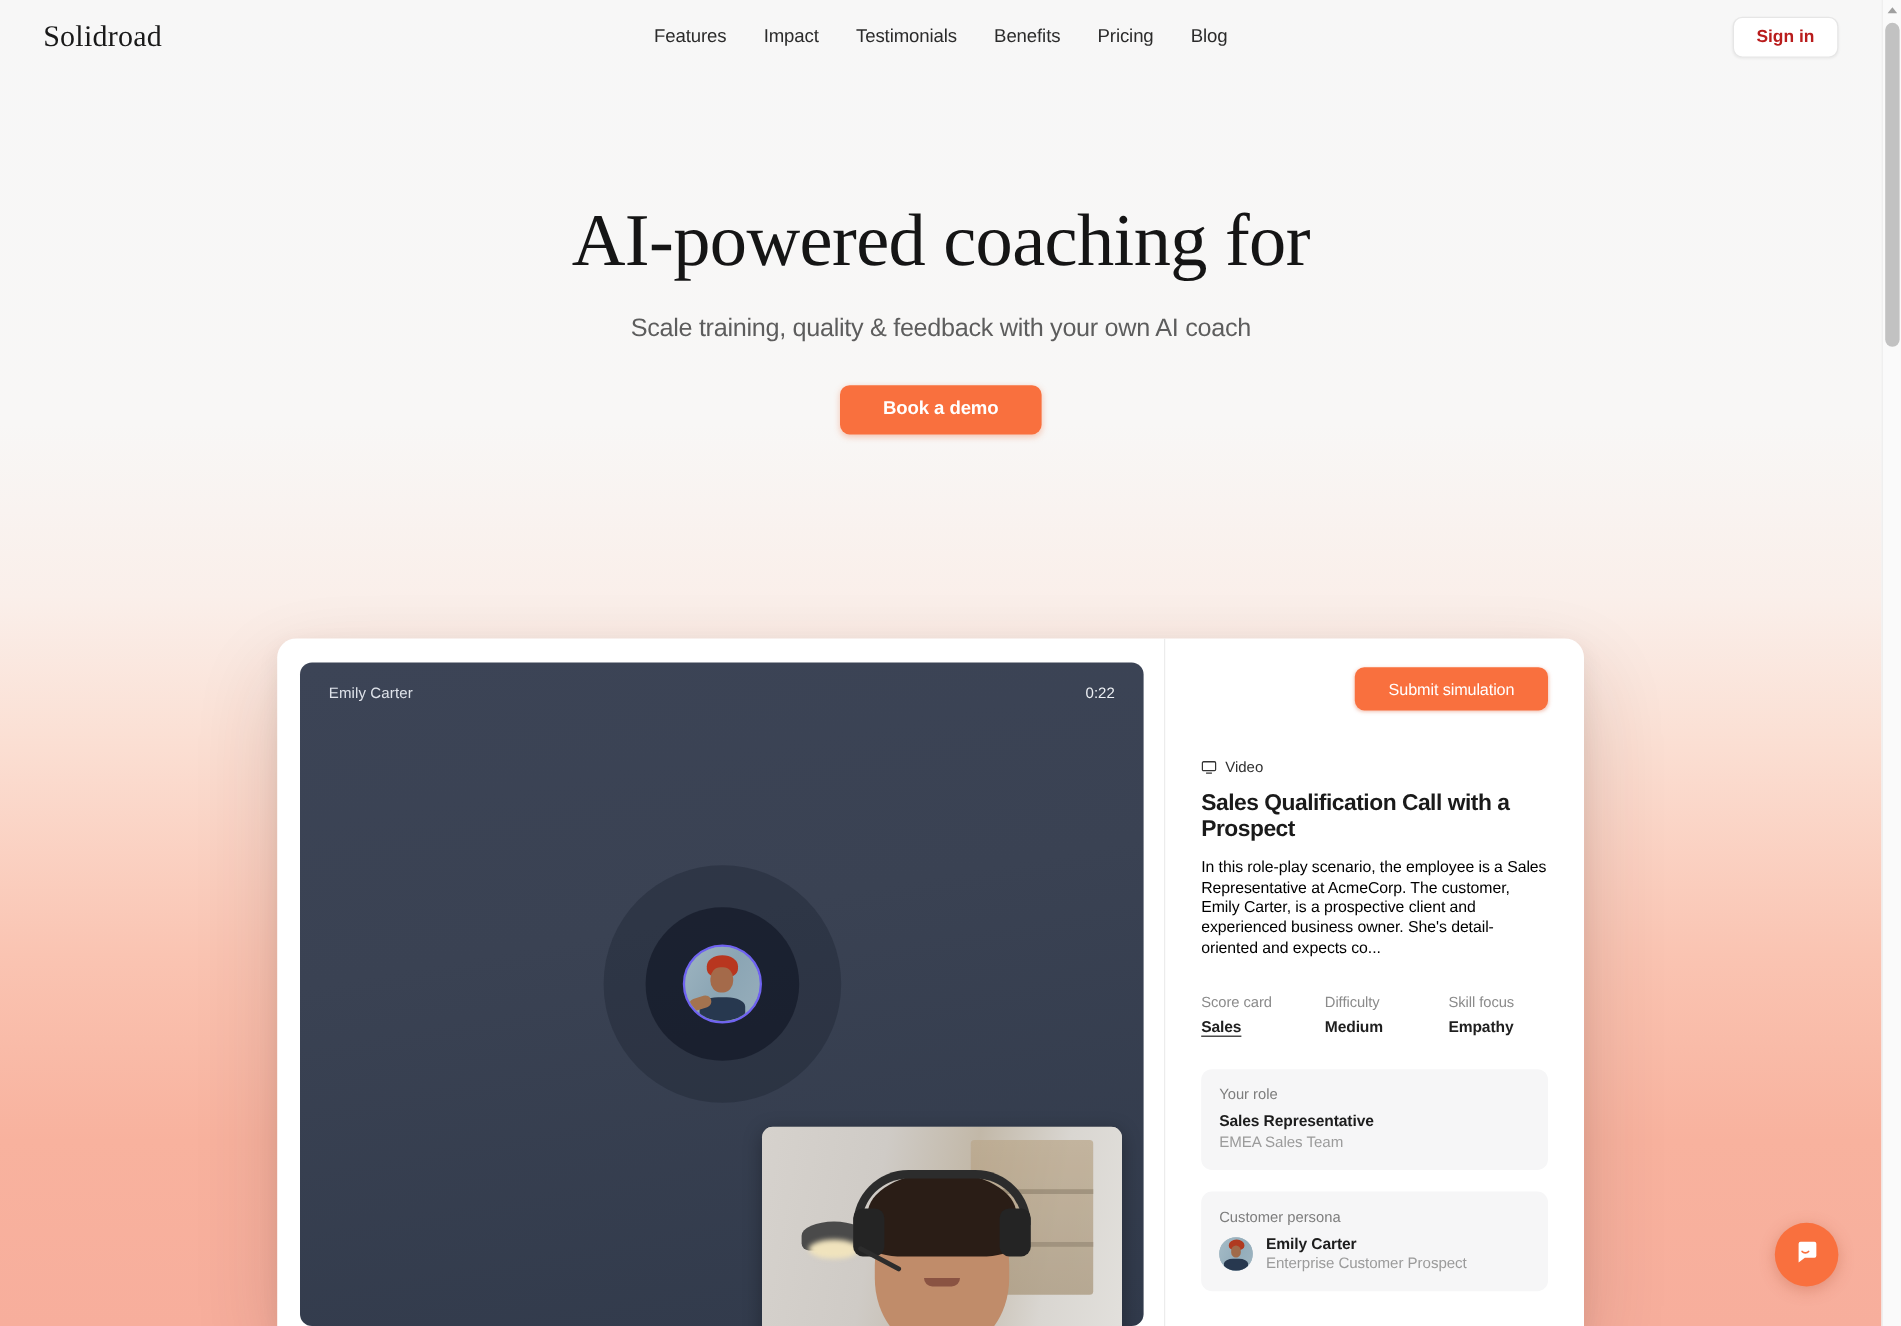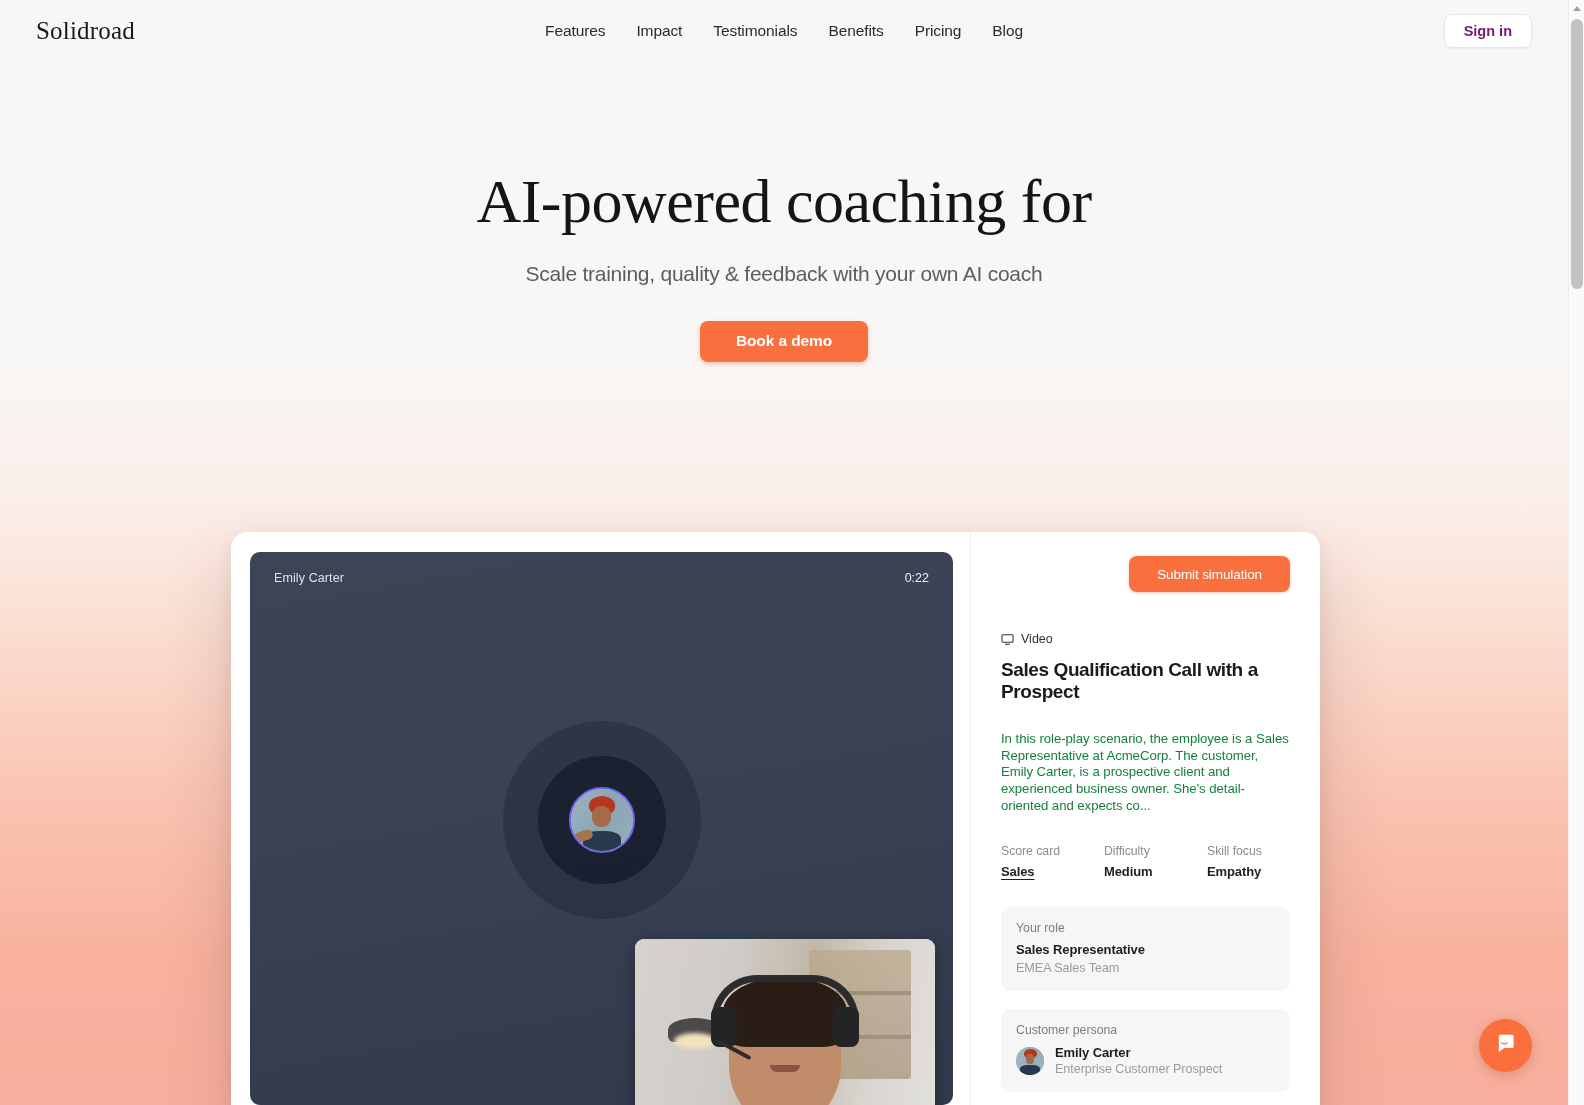--- a/index.html
+++ b/index.html
@@ -51,21 +51,21 @@
   .nav-links a {
     pointer-events:auto;
     font-size:15.5px; color:#2b2b2b; text-decoration:none;
     letter-spacing:-.1px;
   }
   .nav-right { margin-left:auto; }
   .signin {
     display:inline-flex; align-items:center; justify-content:center;
     height:34px; padding:0 19px;
     background:#fff; border:1px solid #e6e6e6; border-radius:8px;
-    font-size:14.5px; font-weight:700; color:#701a75;
+    font-size:14.5px; font-weight:700; color:#b91c1c;
     box-shadow:0 1px 2px rgba(0,0,0,.05);
     cursor:pointer;
   }
 
   
   .hero { position:absolute; top:0; left:0; width:1568px; text-align:center; }
   .hero h1 {
     font-family:"Liberation Serif", serif;
     font-weight:400;
     font-size:62px;
@@ -216,22 +216,22 @@
     margin-top:40px;
     font-size:12.5px; color:#303030; font-weight:500;
   }
   .kind svg { display:block; }
   .detail-title {
     margin-top:13px;
     font-size:19px; font-weight:700; color:#1a1a1a;
     letter-spacing:-.4px;
   }
   .detail-desc {
-    margin-top:28px;
-    font-size:13.2px; line-height:1.26; color:#15803d;
+    margin-top:12px;
+    font-size:13.2px; line-height:1.26; color:#000000;
     letter-spacing:-.05px;
     max-width:300px;
   }
   .meta-row {
     display:flex; margin-top:30px;
   }
   .meta-col { width:103px; }
   .meta-col:nth-child(3){ width:auto; }
   .meta-label { font-size:12.3px; color:#8b8b8b; letter-spacing:-.05px; }
   .meta-value {

